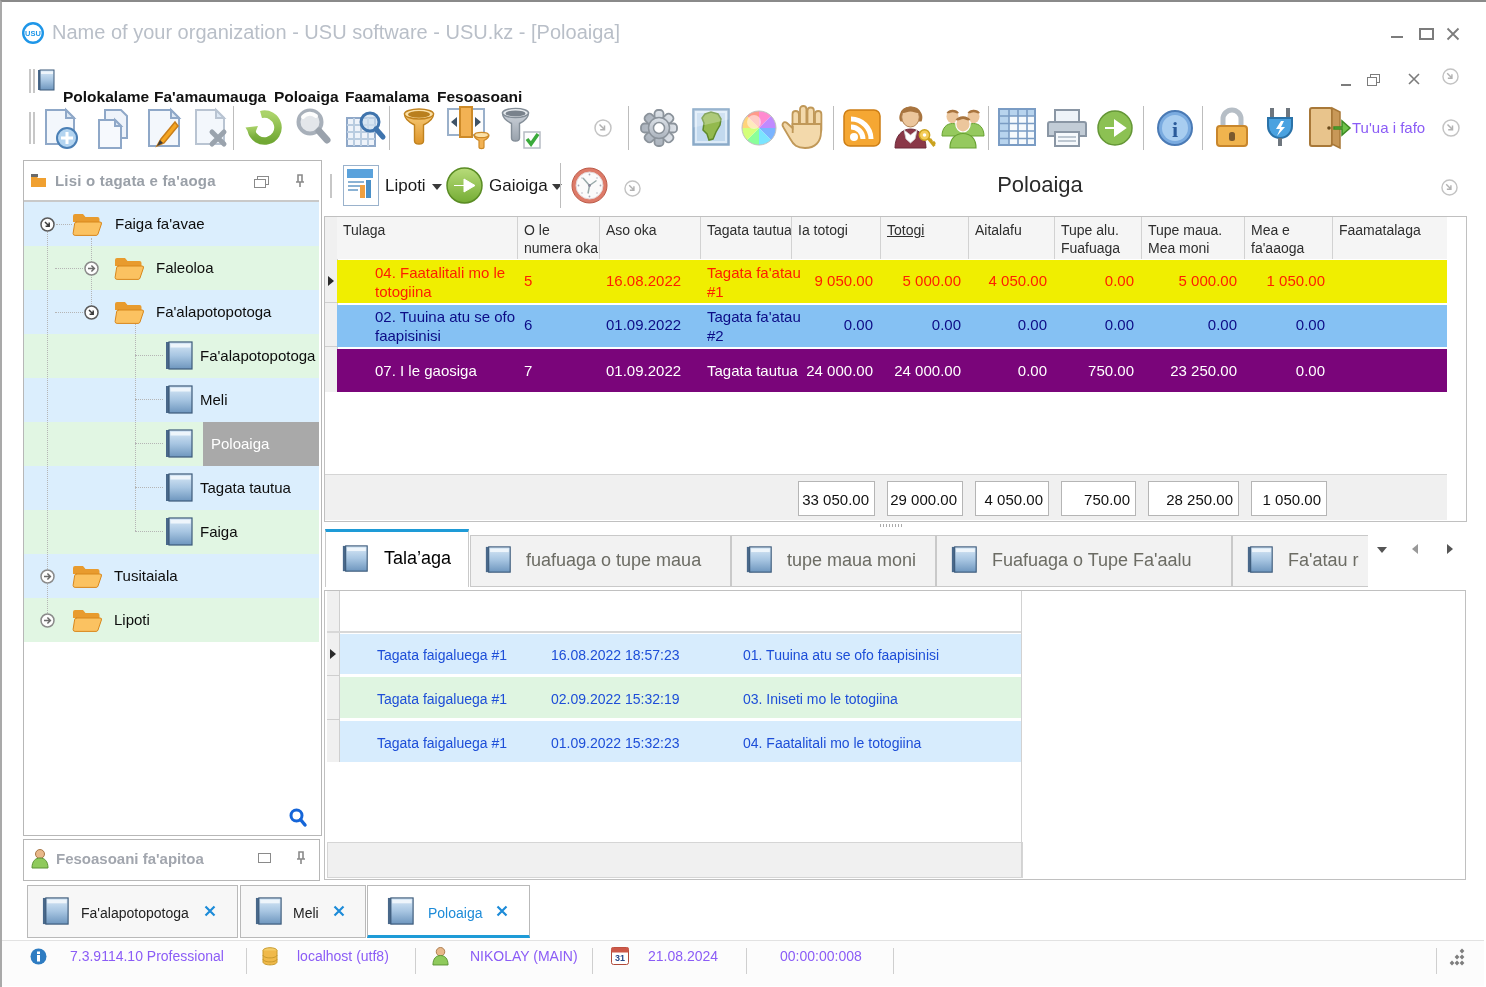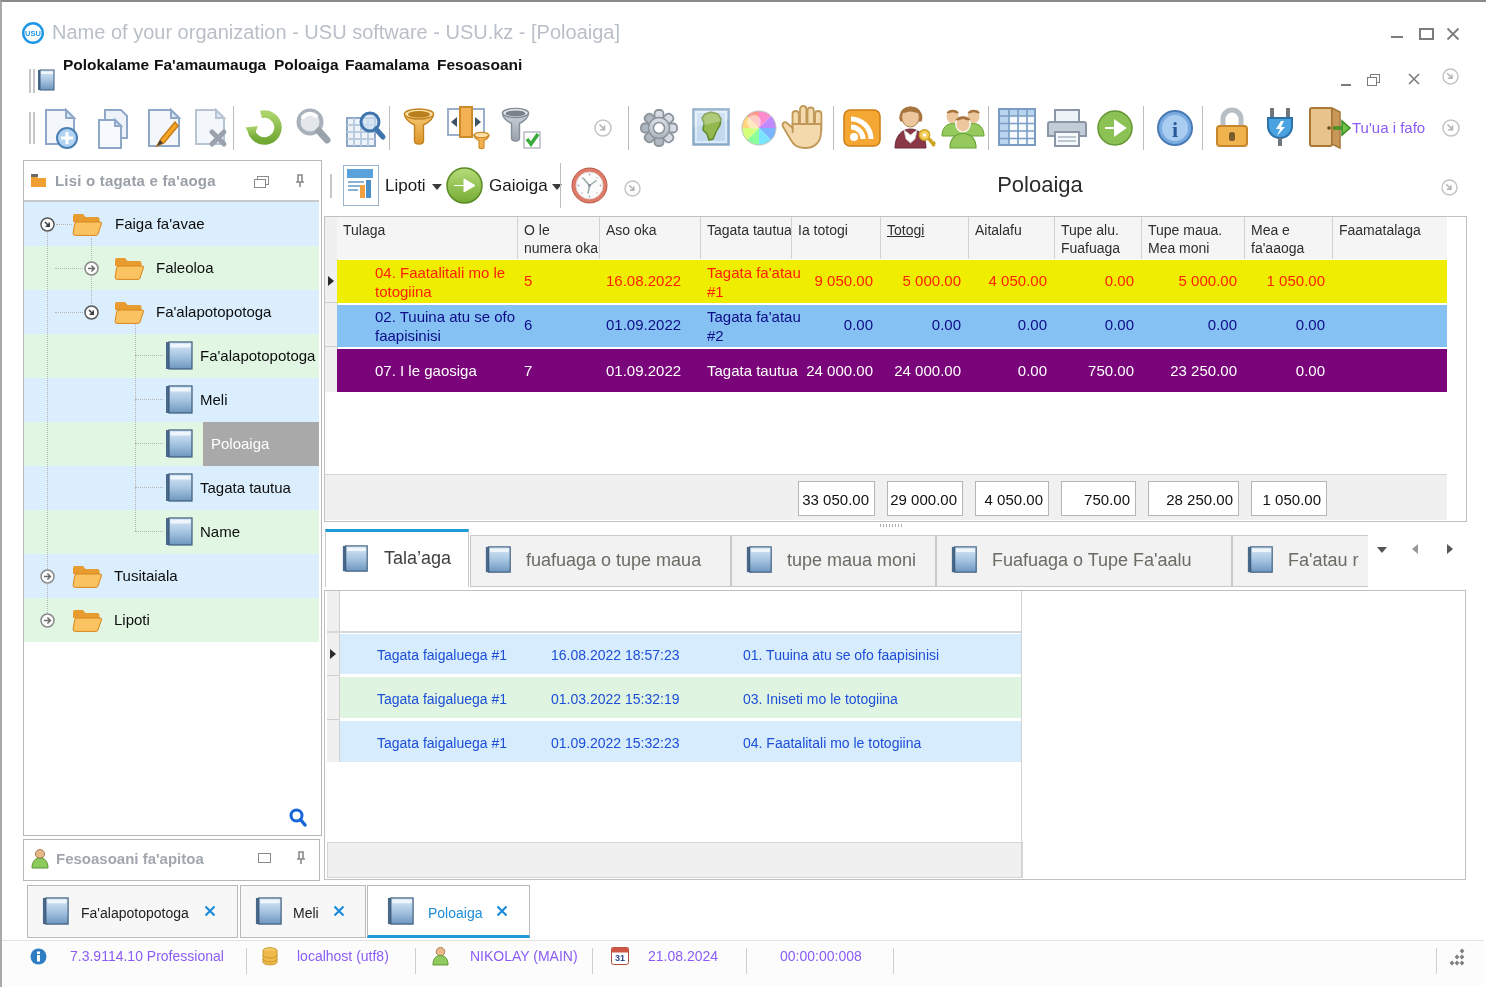--- a/index.html
+++ b/index.html
@@ -5,21 +5,21 @@
   html,body{margin:0;padding:0;}
   body{width:1486px;height:987px;position:relative;background:#fff;
        font-family:"Liberation Sans",sans-serif;overflow:hidden;}
   .abs{position:absolute;}
   .win{position:absolute;left:0;top:0;width:1484px;height:985px;
        border-top:2px solid #8a8a8a;border-left:2px solid #a9a9a9;
        border-right:2px solid #a9a9a9;border-bottom:2px solid #a9a9a9;background:#fff;}
   
   .titletext{position:absolute;left:52px;top:21px;font-size:20px;color:#b9bfc8;}
   
-  .menuitem{position:absolute;top:56px;font-size:15.5px;color:#111;font-weight:600;}
+  .menuitem{position:absolute;top:88px;font-size:15.5px;color:#111;font-weight:600;}
   .grip{position:absolute;width:2px;background:#c7c7c7;}
   .sep{position:absolute;width:1px;background:#bdbdbd;}
   
   .lpanel{position:absolute;left:23px;top:160px;width:297px;height:674px;
           border:1px solid #b7b7b7;background:#fff;}
   .treerow{position:absolute;left:0;width:295px;height:44px;}
   .t-blue{background:#dbeefd;}
   .t-green{background:#e1f6e3;}
   .treelabel{position:absolute;top:13px;font-size:15px;color:#0d0d0d;}
   
@@ -404,21 +404,21 @@
       <rect x="5" y="2" width="23" height="27" fill="url(#bk)" stroke="#3c5a7a" stroke-width="1.2"></rect>
       <rect x="6.5" y="4" width="20" height="3.5" fill="#eef5fb"></rect>
     </svg>
   <div class="treelabel" style="left:200px;top:479px;">Tagata tautua</div>
 
   <svg style="left:164px;top:516px" width="31" height="32" viewBox="0 0 31 32">
       <rect x="2" y="2" width="6" height="27" fill="#49688a"></rect>
       <rect x="5" y="2" width="23" height="27" fill="url(#bk)" stroke="#3c5a7a" stroke-width="1.2"></rect>
       <rect x="6.5" y="4" width="20" height="3.5" fill="#eef5fb"></rect>
     </svg>
-  <div class="treelabel" style="left:200px;top:523px;">Name</div>
+  <div class="treelabel" style="left:200px;top:523px;">Faiga</div>
 
   <svg style="left:40px;top:569px" width="15" height="15" viewBox="0 0 15 15">
       <circle cx="7.5" cy="7.5" r="6.5" fill="#fdfdfd" stroke="#8a8a8a" stroke-width="1.5"></circle>
       <path d="M4 7.5 h6 m-2.6-3 l3 3 -3 3" stroke="#6a6a6a" stroke-width="1.5" fill="none"></path>
     </svg>
   <svg style="left:72px;top:564px" width="29" height="24" viewBox="0 0 29 24">
       <path d="M1 4 a2 2 0 0 1 2-2 h8 l2.5 3 h12 a2 2 0 0 1 2 2 v3 h-26.5 z" fill="#e89b2e"></path>
       <path d="M4 10 h24 a1.5 1.5 0 0 1 1.4 2 l-3.4 10 a2 2 0 0 1 -1.9 1.4 h-21 a2 2 0 0 1 -2-2 l1.5-9.5 a2 2 0 0 1 1.9-1.9 z" fill="#fbc261" stroke="#d8871c" stroke-width="1"></path>
     </svg>
   <div class="treelabel" style="left:114px;top:567px;">Tusitaiala</div>
@@ -572,21 +572,21 @@
   <div class="abs" style="left:880px;top:524px;width:24px;height:3px;background:repeating-linear-gradient(90deg,#aaa 0,#aaa 1px,transparent 1px,transparent 3px);"></div>
 </div>
 
 <div id="btabs">
   <div class="abs" style="left:325px;top:529px;width:144px;height:58px;background:#fff;border-top:3px solid #1e9bd7;border-left:1px solid #c9c9c9;border-right:1px solid #c9c9c9;box-sizing:border-box;"></div>
   <svg style="left:341px;top:544px" width="29" height="30" viewBox="0 0 31 32">
       <rect x="2" y="2" width="6" height="27" fill="#49688a"></rect>
       <rect x="5" y="2" width="23" height="27" fill="url(#bk)" stroke="#3c5a7a" stroke-width="1.2"></rect>
       <rect x="6.5" y="4" width="20" height="3.5" fill="#eef5fb"></rect>
     </svg>
-  <div class="abs" style="left:384px;top:548px;font-size:18px;color:#404040;">Tala’aga</div>
+  <div class="abs" style="left:384px;top:548px;font-size:18px;color:#000000;">Tala’aga</div>
   <div class="btab" style="left:470px;width:261px;">
     <svg style="left:13px;top:9px" width="29" height="30" viewBox="0 0 31 32">
         <rect x="2" y="2" width="6" height="27" fill="#49688a"></rect>
         <rect x="5" y="2" width="23" height="27" fill="url(#bk)" stroke="#3c5a7a" stroke-width="1.2"></rect>
         <rect x="6.5" y="4" width="20" height="3.5" fill="#eef5fb"></rect>
       </svg>
     <div class="bt-txt" style="left:55px;">fuafuaga o tupe maua</div>
   </div>
   <div class="btab" style="left:731px;width:205px;">
     <svg style="left:13px;top:9px" width="29" height="30" viewBox="0 0 31 32">
@@ -628,21 +628,21 @@
   <div class="abs" style="left:327px;top:675px;width:12px;height:1px;background:#cfcfcf;"></div>
   <div class="abs" style="left:327px;top:719px;width:12px;height:1px;background:#cfcfcf;"></div>
   <div class="abs" style="left:330px;top:649px;width:0;height:0;border-top:5px solid transparent;border-bottom:5px solid transparent;border-left:6px solid #2a2a2a;"></div>
   <div class="brow" style="left:340px;top:634px;width:681px;height:40px;background:#d7ecfd;"></div>
   <div class="brow" style="left:340px;top:677px;width:681px;height:41px;background:#dff5e1;"></div>
   <div class="brow" style="left:340px;top:721px;width:681px;height:41px;background:#d7ecfd;"></div>
   <div class="bcell" style="left:377px;top:647px;">Tagata faigaluega #1</div>
   <div class="bcell" style="left:551px;top:647px;">16.08.2022 18:57:23</div>
   <div class="bcell" style="left:743px;top:647px;">01. Tuuina atu se ofo faapisinisi</div>
   <div class="bcell" style="left:377px;top:691px;">Tagata faigaluega #1</div>
-  <div class="bcell" style="left:551px;top:691px;">01.03.2022 15:32:19</div>
+  <div class="bcell" style="left:551px;top:691px;">02.09.2022 15:32:19</div>
   <div class="bcell" style="left:743px;top:691px;">03. Iniseti mo le totogiina</div>
   <div class="bcell" style="left:377px;top:735px;">Tagata faigaluega #1</div>
   <div class="bcell" style="left:551px;top:735px;">01.09.2022 15:32:23</div>
   <div class="bcell" style="left:743px;top:735px;">04. Faatalitali mo le totogiina</div>
   <div class="abs" style="left:327px;top:842px;width:694px;height:34px;background:#f0f0f0;border:1px solid #d5d5d5;"></div>
   <div class="abs" style="left:1021px;top:591px;width:1px;height:286px;background:#d2d2d2;"></div>
 </div>
 
 <div id="dtabs">
   <div class="dtab" style="left:27px;width:211px;">

